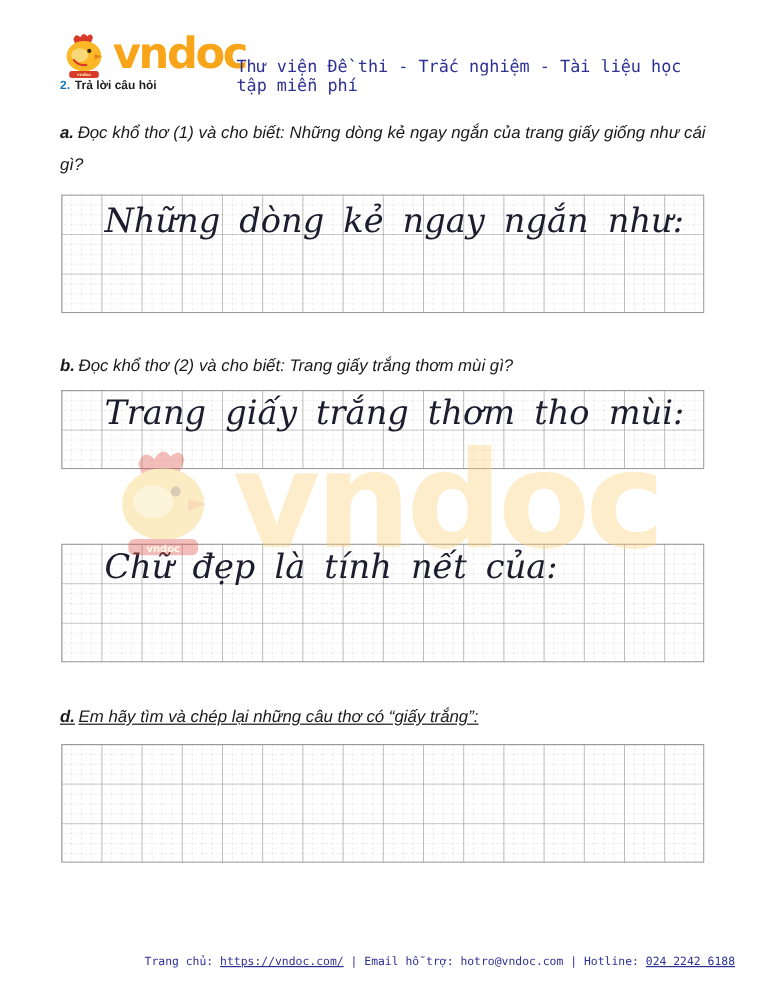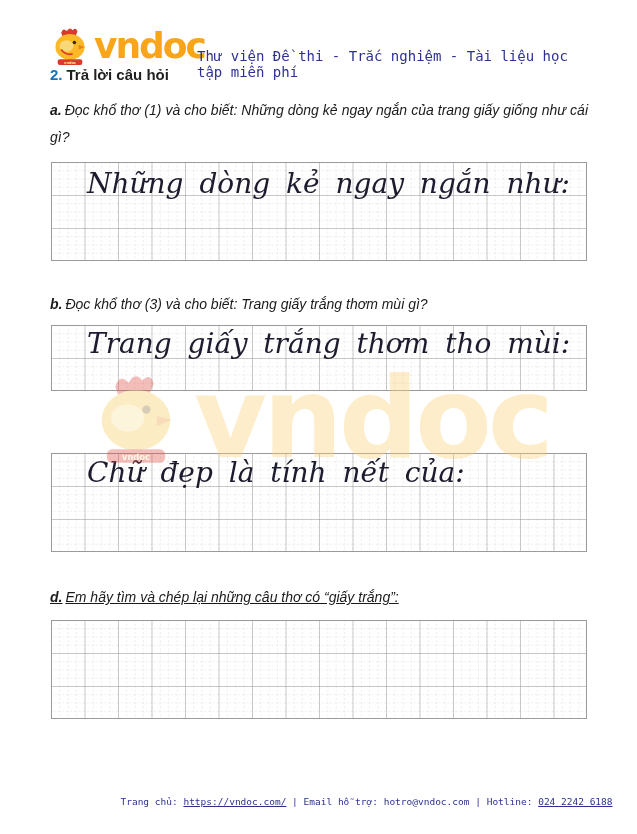--- a/index.html
+++ b/index.html
@@ -12,21 +12,21 @@
   .logo-chicken{width:44px;height:44px;margin-right:2px;}
   .logo-text{
     font-family:"DejaVu Sans",sans-serif;font-weight:bold;font-size:36px;
     color:#f9a51a;letter-spacing:-2px;line-height:44px;
   }
   .tagline{
     position:absolute;left:197px;top:48px;width:400px;
     font-family:"DejaVu Sans Mono",monospace;font-size:14px;color:#2e3192;
   }
   
-  .section-title{position:absolute;left:50px;top:66px;font-size:15px;font-weight:bold;color:#1f1f1f;}
+  .section-title{position:absolute;left:50px;top:66px;font-size:10px;font-weight:bold;color:#1f1f1f;}
   .section-title .num{color:#0e76bc;margin-right:4px;}
   
   .question{
     position:absolute;left:50px;width:538px;font-style:italic;font-size:14px;
     color:#1a1a1a;line-height:27px;text-align:justify;z-index:4;
   }
   .question b{margin-right:3px;}
   .q-a{top:97px;}
   .q-b{top:291px;}
   .q-c{top:419px;}
@@ -105,21 +105,21 @@
     <svg width="536" height="99">
       <rect width="536" height="99" fill="#ffffff"></rect>
       <rect width="536" height="99" fill="url(#gsmall)"></rect>
       <rect width="536" height="99" fill="url(#gbig)"></rect>
       <rect x="0.5" y="0.5" width="535" height="98" fill="none" stroke="#9a9a9a"></rect>
     </svg>
     <div class="answer">Những dòng kẻ ngay ngắn như:</div>
   </div>
 
   <div class="question q-b">
-    <b>b.</b><span>Đọc khổ thơ (3) và cho biết: Trang giấy trắng thơm mùi gì?</span>
+    <b>b.</b><span>Đọc khổ thơ (2) và cho biết: Trang giấy trắng thơm mùi gì?</span>
   </div>
   <div class="grid-box g-b">
     <svg width="536" height="66">
       <rect width="536" height="66" fill="#ffffff"></rect>
       <rect width="536" height="66" fill="url(#gsmall)"></rect>
       <rect width="536" height="66" fill="url(#gbig)"></rect>
       <rect x="0.5" y="0.5" width="535" height="65" fill="none" stroke="#9a9a9a"></rect>
     </svg>
     <div class="answer">Trang giấy trắng thơm tho mùi:</div>
   </div>

